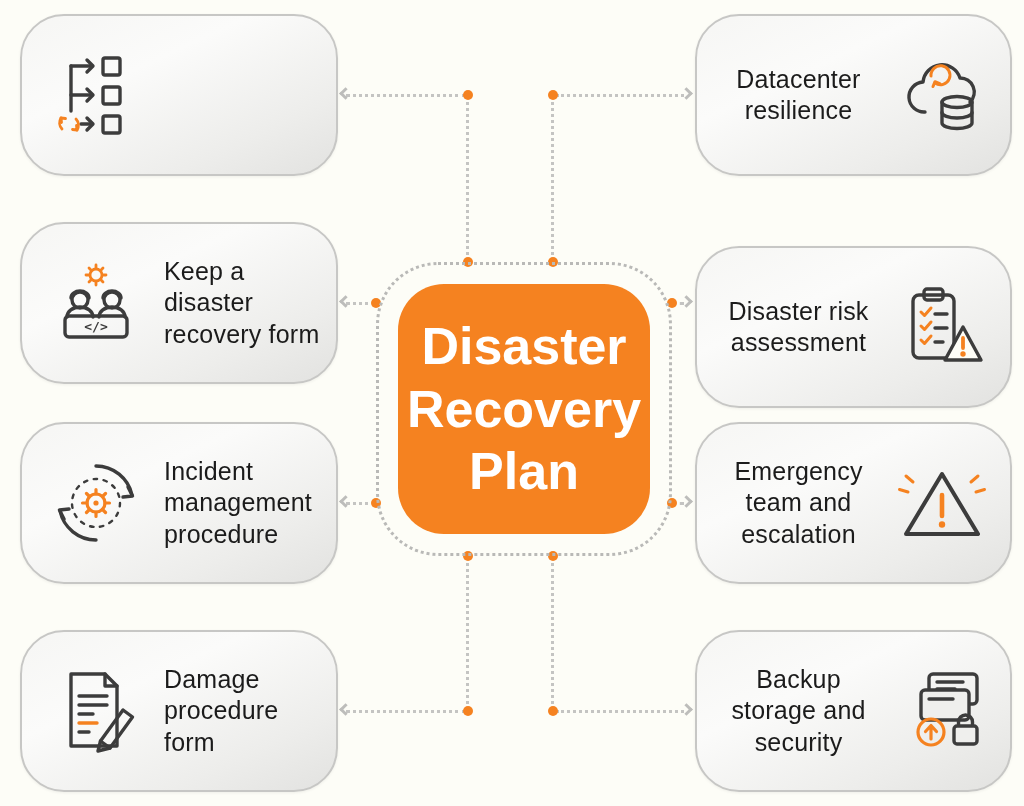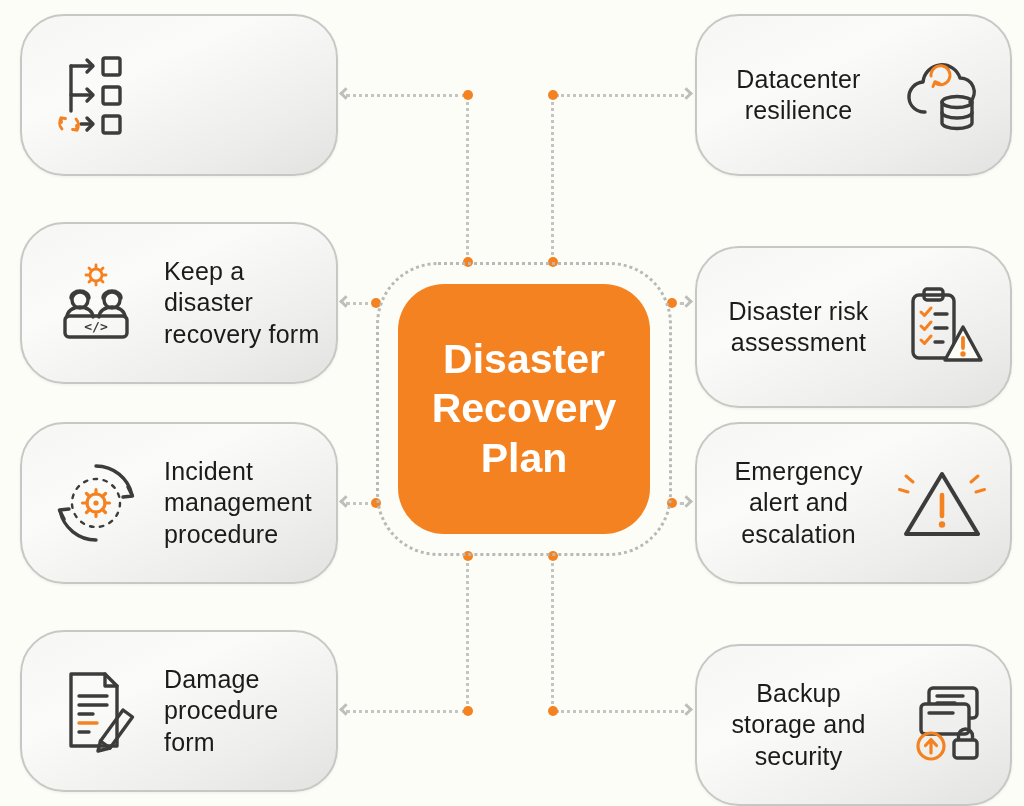--- a/index.html
+++ b/index.html
@@ -30,21 +30,21 @@
   .ic{stroke:var(--ink);fill:none;stroke-width:3.4;stroke-linecap:round;stroke-linejoin:round;}
   .ic-o{stroke:var(--accent);fill:none;stroke-width:3.2;stroke-linecap:round;stroke-linejoin:round;}
   .ic-of{fill:var(--accent);stroke:none;}
 
   
   .center-outline{position:absolute;left:376px;top:262px;width:296px;height:294px;
     border:3px dotted #b9b9b7;border-radius:62px;}
   .center-node{position:absolute;left:398px;top:284px;width:252px;height:250px;
     background:var(--accent);border-radius:46px;
     display:flex;align-items:center;justify-content:center;}
-  .center-node .title{color:#ffffff;font-weight:bold;font-size:41px;line-height:1.2;
+  .center-node .title{color:#ffffff;font-weight:bold;font-size:52px;line-height:1.2;
     width:238px;text-align:center;}
 
   
   .hline{position:absolute;border-top:3px dotted var(--line);height:0;}
   .vline{position:absolute;border-left:3px dotted var(--line);width:0;}
   .dot{position:absolute;width:10px;height:10px;margin:-5px 0 0 -5px;border-radius:50%;background:var(--accent);}
   .arrow{position:absolute;width:9px;height:9px;border-left:3px solid #bdbdbb;border-bottom:3px solid #bdbdbb;}
   .arrow.aleft{transform:rotate(45deg);}
   .arrow.aright{transform:rotate(225deg);}
 </style>
@@ -216,35 +216,35 @@
           <path d="M24 58 l3.5 3.5 L34 54"></path>
         </g>
         <path class="ic" d="M66 45 L84 78 H48 Z" style="fill:#fdfdf7"></path>
         <path class="ic-o" d="M66 56 V66" style="stroke-width:3.8"></path>
         <circle class="ic-of" cx="66" cy="72" r="2.7"></circle>
       </svg>
     </span>
   </div>
 
   <div class="card right" style="top:422px;">
-    <div class="label">Emergency alert and escalation</div>
+    <div class="label">Emergency team and escalation</div>
     <span class="icon">
       <svg viewBox="0 0 90 90">
         <path class="ic" d="M45 16 L81 76 H9 Z" style="stroke-width:4"></path>
         <path class="ic-o" d="M45 37 V58" style="stroke-width:4.6"></path>
         <circle class="ic-of" cx="45" cy="66.5" r="3.2"></circle>
         <g class="ic-o" style="stroke-width:3">
           <path d="M16 24 l-7 -6 M11 34 l-8.5 -2.5"></path>
           <path d="M74 24 l7 -6 M79 34 l8.5 -2.5"></path>
         </g>
       </svg>
     </span>
   </div>
 
-  <div class="card right" style="top:644px;">
+  <div class="card right" style="top:630px;">
     <div class="label">Backup storage and security</div>
     <span class="icon">
       <svg viewBox="0 0 90 90">
         <g class="ic">
           <rect x="32" y="8" width="48" height="30" rx="4"></rect>
           <path d="M40 16 h26 M40 23 h18"></path>
           <rect x="24" y="24" width="48" height="30" rx="4" style="fill:#efefed"></rect>
           <path d="M32 33 h24"></path>
         </g>
         <g class="ic-o" style="stroke-width:3.2">

